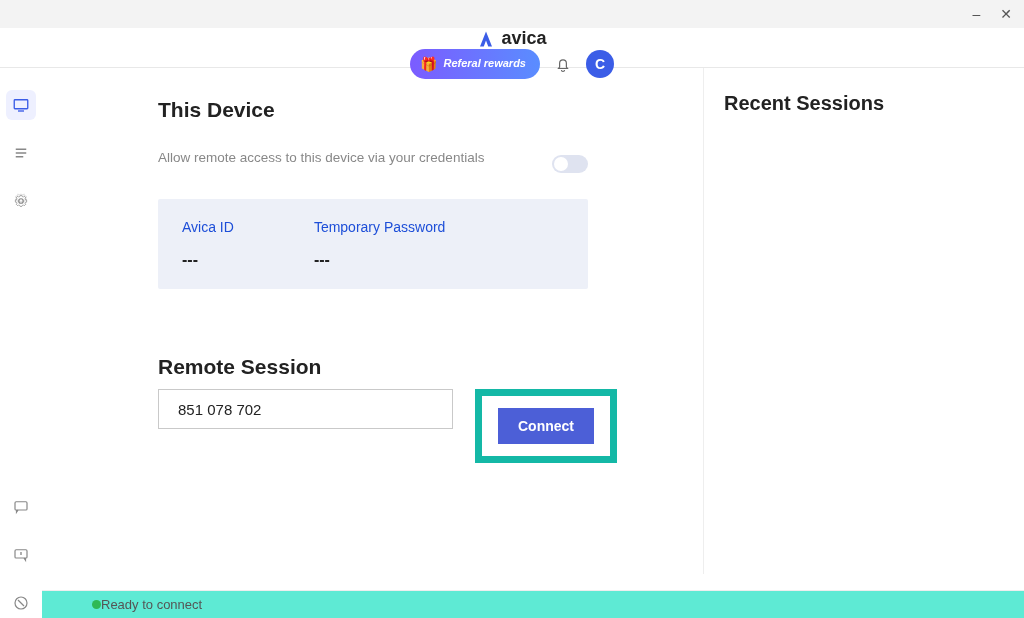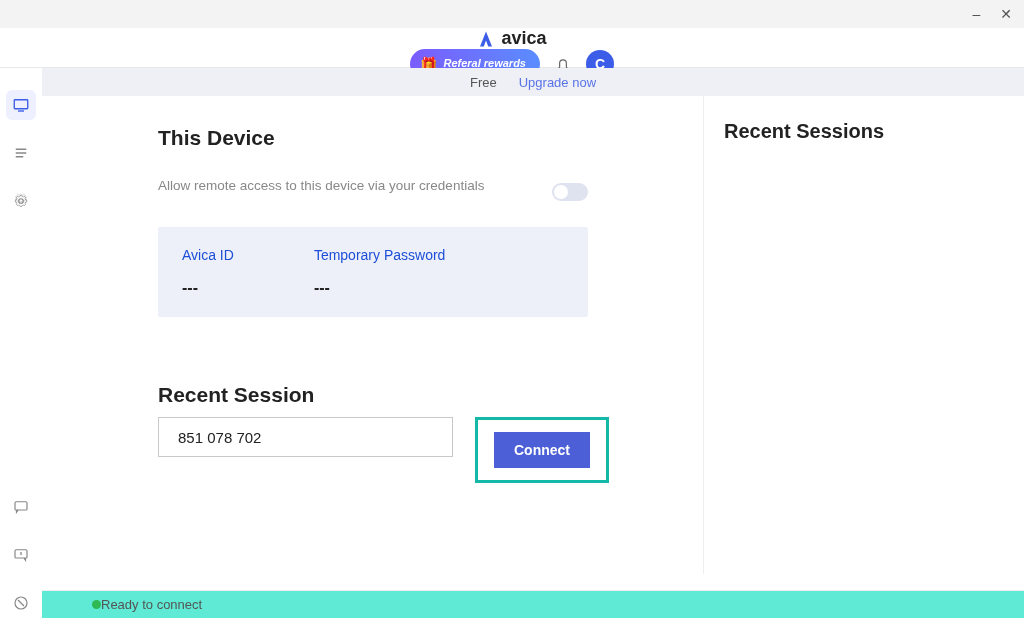--- a/index.html
+++ b/index.html
@@ -115,21 +115,21 @@
     .cred-label { font-size: 14px; color: #1d4ed8; }
     .cred-val { font-size: 16px; font-weight: 700; color: #222; }
     .remote-section { margin-top: 66px; }
     .remote-row { display: flex; align-items: stretch; gap: 22px; margin-top: 10px; }
     .id-input {
       width: 295px; height: 40px; border: 1px solid #c9c9c9;
       padding: 0 19px; font-size: 15px; color: #222;
       outline: none;
     }
     .connect-wrap {
-      border: 3px solid #14b8a6;
+      border: 7px solid #14b8a6;
       padding: 12px 16px;
       display: flex; align-items: center; justify-content: center;
     }
     .connect-btn {
       background: #4c5fd7; color: #fff; border: none;
       width: 96px; height: 36px; font-size: 14px; font-weight: 600;
       cursor: pointer;
     }
     .recent-title { font-size: 20px; font-weight: 700; color: #222; }
     .statusbar {
@@ -213,24 +213,20 @@
       </div>
       <div class="side-item">
         <svg viewBox="0 0 24 24">
             <circle cx="12" cy="12" r="8" fill="none" stroke="currentColor" stroke-width="1.6"></circle>
             <path stroke="currentColor" stroke-width="1.6" d="M8 8l8 8"></path>
           </svg>
       </div>
     </div>
 
     <div class="main-area">
-      <div class="plan-bar">
-        <span>Free</span>
-        <span class="upgrade-link">Upgrade now</span>
-      </div>
 
       <div class="columns">
         <div class="left-col">
 
           <div class="section-title">This Device</div>
           <div class="device-row">
             <div class="section-sub">Allow remote access to this device via your credentials</div>
             <div class="toggle"></div>
           </div>
 
@@ -239,21 +235,21 @@
               <div class="cred-label">Avica ID</div>
               <div class="cred-val">---</div>
             </div>
             <div class="cred-col">
               <div class="cred-label">Temporary Password</div>
               <div class="cred-val">---</div>
             </div>
           </div>
 
           <div class="remote-section">
-            <div class="section-title">Recent Session</div>
+            <div class="section-title">Remote Session</div>
             <div class="remote-row">
               <input class="id-input" type="text" value="851 078 702" style="">
               <div class="connect-wrap">
                 <button class="connect-btn">Connect</button>
               </div>
             </div>
           </div>
 
         </div>
 

